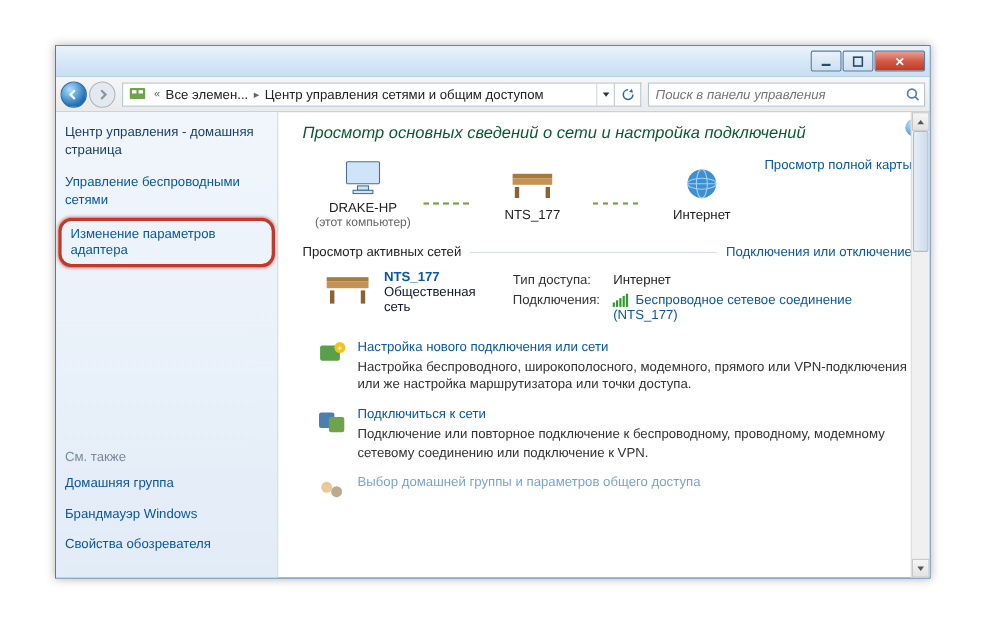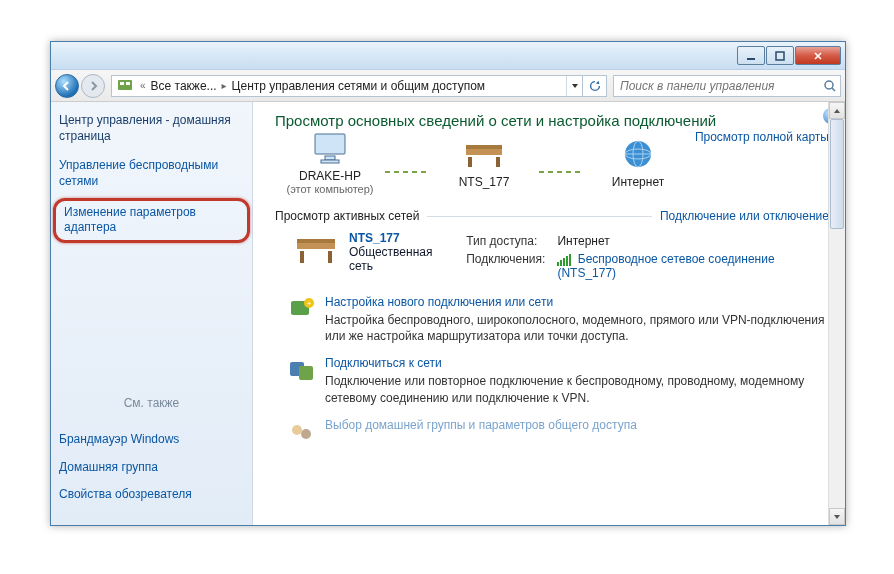--- a/index.html
+++ b/index.html
@@ -17,36 +17,36 @@
 .nav-back svg { width: 12px; height: 12px; fill: #fff; }
 .nav-fwd { width: 24px; height: 24px; border-radius: 50%; background: #e3e9ef; border: 1px solid #aab8c5; display: flex; align-items: center; justify-content: center; margin-right: 6px; }
 .nav-fwd svg { width: 12px; height: 12px; fill: #8a96a2; }
 .addr { flex: 1; height: 22px; border: 1px solid #b5c4d3; background: #fff; display: flex; align-items: center; font-size: 12px; color: #222; }
 .addr .cp-icon { width: 18px; height: 18px; margin: 0 4px; display: flex; align-items: center; justify-content: center; }
 .addr .chev { color: #666; margin: 0 2px; font-size: 10px; }
 .addr .seg { padding: 0 3px; white-space: nowrap; }
 .addr .dd { width: 16px; height: 20px; margin-left: auto; display: flex; align-items: center; justify-content: center; border-left: 1px solid #d0d8e0; }
 .refresh { width: 24px; height: 22px; border: 1px solid #b5c4d3; border-left: none; background: #fff; display: flex; align-items: center; justify-content: center; }
 .refresh svg { width: 14px; height: 14px; }
-.searchbox { width: 228px; height: 22px; margin-left: 6px; border: 1px solid #b5c4d3; background: #fff; display: flex; align-items: center; }
+.searchbox { width: 252px; height: 22px; margin-left: 6px; border: 1px solid #b5c4d3; background: #fff; display: flex; align-items: center; }
 .searchbox input { border: none; outline: none; width: 100%; font-size: 12px; padding: 0 6px; font-style: italic; color: #888; }
 .searchbox .mag { width: 22px; display: flex; align-items: center; justify-content: center; }
 
 .body { display: flex; height: calc(100% - 60px); }
 
 .sidebar { width: 202px; background: linear-gradient(to bottom, #f1f6fc, #e2ecf7); border-right: 1px solid #d0dae5; padding: 10px 8px; display: flex; flex-direction: column; font-size: 12px; }
 .sidebar .home { color: #1a3f6b; margin-bottom: 14px; line-height: 1.35; }
 .sidebar .link { color: #0a57a4; margin-bottom: 12px; cursor: pointer; line-height: 1.3; }
 .sidebar .highlight { border: 3px solid #c0392b; border-radius: 12px; padding: 4px 8px; margin: -4px -6px 8px -6px; box-shadow: 0 0 3px rgba(178,34,34,0.6); }
 .sidebar .spacer { flex: 1; }
-.sidebar .seealso { color: #7a8a9a; font-size: 12px; margin-bottom: 22px; text-align: center; }
+.sidebar .seealso { color: #7a8a9a; font-size: 12px; margin-bottom: 10px; }
 
 .content { flex: 1; overflow-y: auto; padding: 10px 16px 10px 22px; font-size: 12px; position: relative; }
 .help-icon { position: absolute; top: 6px; right: 6px; width: 16px; height: 16px; border-radius: 50%; background: radial-gradient(circle at 35% 30%,#b9e1ff,#2e7bbf); display:flex; align-items:center; justify-content:center; color:#fff; font-size:11px; font-weight:bold; }
-.content h1 { color: #0a5a30; font-size: 15px; font-weight: normal; margin-bottom: 1px; }
+.content h1 { color: #0a5a30; font-size: 15px; font-weight: normal; margin-bottom: 14px; font-style: italic; }
 
 .map-row { display: flex; align-items: flex-start; }
 .map-items { display: flex; align-items: center; gap: 0; }
 .map-node { text-align: center; width: 110px; }
 .map-node .ic { height: 36px; display:flex; align-items:center; justify-content:center; }
 .map-node .lbl { color: #222; font-size: 12px; margin-top: 3px; }
 .map-node .sub { color: #666; font-size: 11px; }
 .map-line { width: 44px; height: 2px; background: repeating-linear-gradient(to right, #7aa246 0 5px, transparent 5px 9px); margin-top: 18px; }
 .mapfull { margin-left: auto; color: #0a57a4; cursor:pointer; }
 
@@ -116,21 +116,21 @@
       </div>
     <div class="addr">
       <span class="cp-icon">
           <svg width="16" height="16" viewBox="0 0 16 16">
             <rect x="1" y="2" width="14" height="10" fill="#6fa34a" rx="1"></rect>
             <rect x="3" y="4" width="4" height="3" fill="#fff"></rect>
             <rect x="9" y="4" width="4" height="3" fill="#fff"></rect>
           </svg>
         </span>
       <span class="chev">«</span>
-      <span class="seg">Все также...</span>
+      <span class="seg">Все элемен...</span>
       <span class="chev">▸</span>
       <span class="seg">Центр управления сетями и общим доступом</span>
       <span class="dd">
           <svg width="8" height="8" viewBox="0 0 8 8">
             <path d="M1 2 L4 6 L7 2" fill="#333"></path>
           </svg>
         </span>
     </div>
     <div class="refresh">
         <svg viewBox="0 0 16 16">
@@ -152,22 +152,22 @@
   <div class="body">
 
     <div class="sidebar">
       <div class="home">Центр управления - домашняя страница</div>
       <div class="link">Управление беспроводными сетями</div>
       <div class="highlight">
         <div class="link" style="margin-bottom:0">Изменение параметров адаптера</div>
       </div>
       <div class="spacer"></div>
       <div class="seealso">См. также</div>
+      <div class="link">Домашняя группа</div>
       <div class="link">Брандмауэр Windows</div>
-      <div class="link">Домашняя группа</div>
       <div class="link">Свойства обозревателя</div>
     </div>
 
     <div class="content">
       <div class="help-icon">?</div>
       <h1>Просмотр основных сведений о сети и настройка подключений</h1>
 
       <div class="map-row">
         <div class="map-items">
           <div class="map-node">
@@ -205,21 +205,21 @@
               </div>
             <div class="lbl">Интернет</div>
           </div>
         </div>
         <div class="mapfull">Просмотр полной карты</div>
       </div>
 
       <div class="section-hd">
         <span>Просмотр активных сетей</span>
         <span class="rule"></span>
-        <span class="right">Подключение или отключение</span>
+        <span class="right">Подключения или отключение</span>
       </div>
 
       <div class="active-net">
         <div class="bench"><svg width="46" height="34" viewBox="0 0 46 34">
               <rect x="4" y="8" width="38" height="4" fill="#a6793d"></rect>
               <rect x="4" y="12" width="38" height="6" fill="#c49254"></rect>
               <rect x="7" y="20" width="4" height="12" fill="#8a6234"></rect>
               <rect x="35" y="20" width="4" height="12" fill="#8a6234"></rect>
             </svg></div>
         <div class="info">

